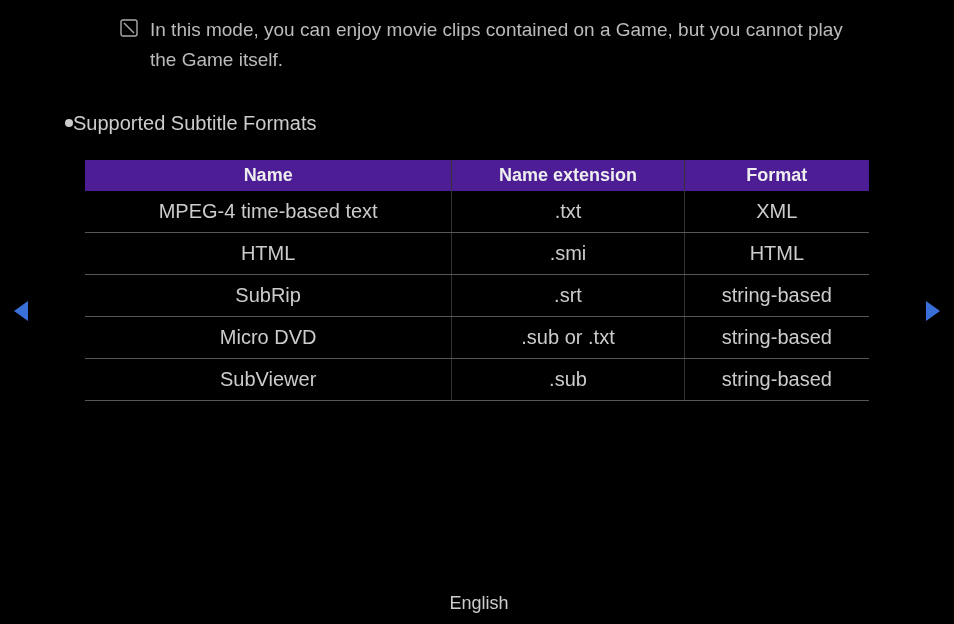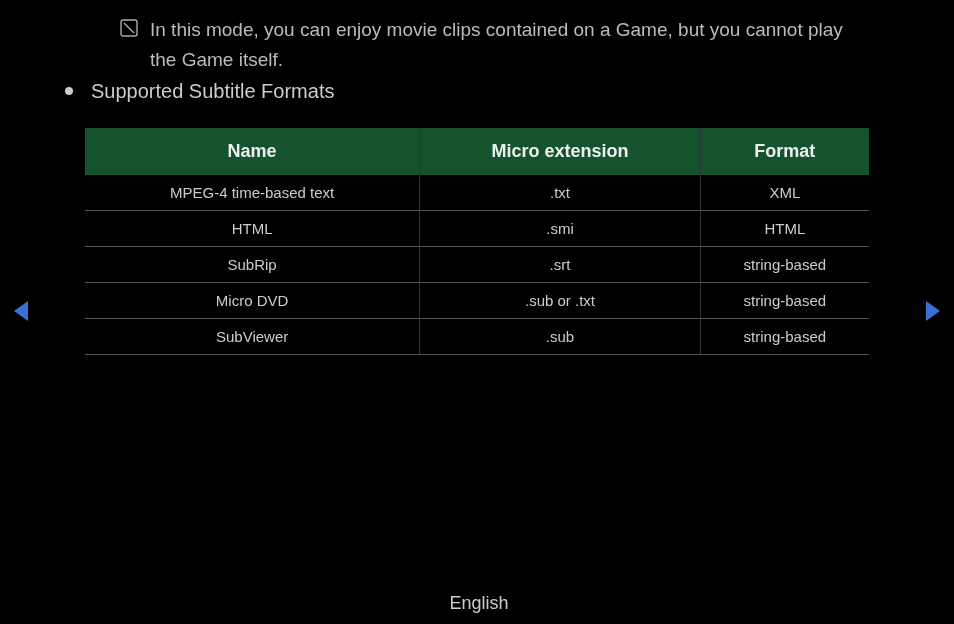--- a/index.html
+++ b/index.html
@@ -14,68 +14,67 @@
       overflow: hidden;
     }
     .content {
       padding: 15px 85px 0 85px;
     }
     .note-row {
       display: flex;
       align-items: flex-start;
       gap: 12px;
       margin-left: 35px;
-      margin-bottom: 4px;
+      margin-bottom: 36px;
     }
     .note-icon {
       flex-shrink: 0;
       width: 18px;
       height: 18px;
       margin-top: 4px;
     }
     .note-text {
       color: #bbb;
       line-height: 1.6;
       font-size: 19px;
     }
     .section-row {
       display: flex;
       align-items: center;
-      gap: 18px;
       margin-left: -20px;
       margin-bottom: 25px;
     }
     .bullet {
       width: 8px;
       height: 8px;
       background: #ccc;
       border-radius: 50%;
       flex-shrink: 0;
     }
     .section-title {
       color: #ccc;
       font-size: 20px;
     }
     .table {
       width: 100%;
       border-collapse: collapse;
     }
     .table th {
-      background: #14532d;
+      background: #4c1d95;
       color: #eee;
       font-weight: bold;
       font-size: 18px;
-      padding: 13px 0;
+      padding: 5px 0;
       text-align: center;
       border-right: 1px solid #333;
     }
     .table th:last-child { border-right: none; }
     .table td {
       color: #ccc;
-      font-size: 15px;
+      font-size: 20px;
       padding: 9px 0;
       text-align: center;
       border-bottom: 1px solid #555;
       border-right: 1px solid #333;
     }
     .table td:last-child { border-right: none; }
     .table tr:first-child th { border-top: none; }
     .nav-left, .nav-right {
       position: absolute;
       top: 298px;
@@ -110,21 +109,21 @@
 
   <div class="section-row">
     <span class="bullet"></span>
     <div class="section-title">Supported Subtitle Formats</div>
   </div>
 
   <table class="table">
     <thead>
       <tr>
         <th>Name</th>
-        <th>Micro extension</th>
+        <th>Name extension</th>
         <th>Format</th>
       </tr>
     </thead>
     <tbody>
       <tr>
         <td>MPEG-4 time-based text</td>
         <td>.txt</td>
         <td>XML</td>
       </tr>
       <tr>

